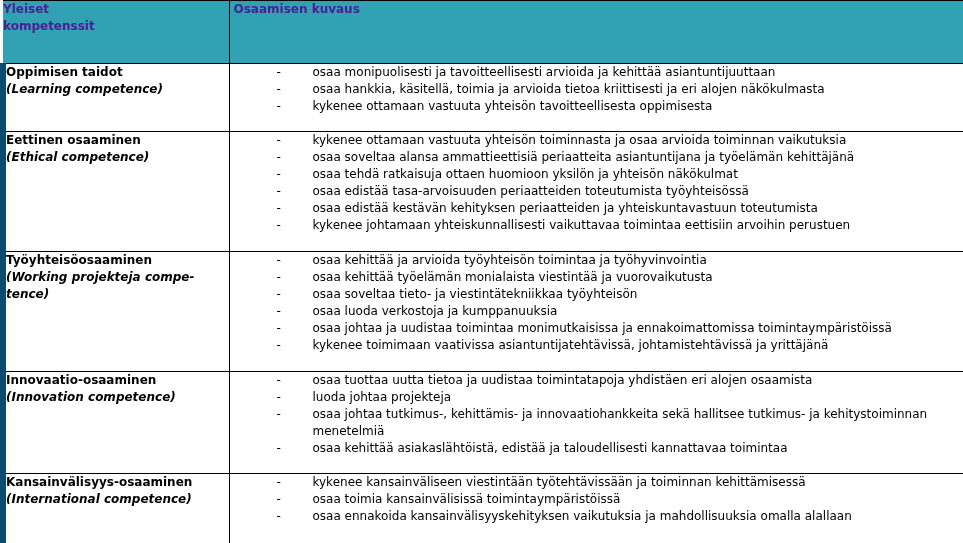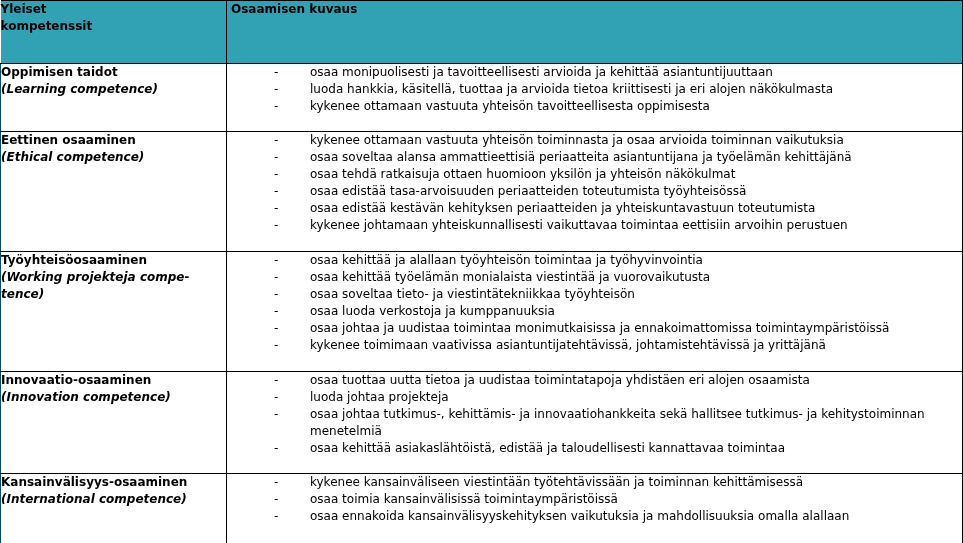--- a/index.html
+++ b/index.html
@@ -1,36 +1,36 @@
 <!DOCTYPE html>
 <html><head>
   <meta charset="utf-8">
   <style>
     html, body { margin: 0; padding: 0; background: #ffffff; }
     body { width: 963px; height: 543px; overflow: hidden; font-family: "DejaVu Sans", sans-serif; color: #000; }
     table.comp { border-collapse: collapse; width: 962px; table-layout: fixed; position: absolute; left: 0; top: 0; }
     table.comp td, table.comp th { border: 1px solid #000; vertical-align: top; padding: 0; }
     col.c1 { width: 226px; }
     col.c2 { width: 736px; }
-    thead th { background: #31a2b4; color: #000000; font-weight: bold; font-size: 12px; text-align: left; height: 63px; line-height: 17px; padding: 7px 0 0 10px; box-sizing: border-box; border-top: none; }
+    thead th { background: #31a2b4; color: #4c1d95; font-weight: bold; font-size: 12px; text-align: left; height: 63px; line-height: 17px; padding: 7px 0 0 10px; box-sizing: border-box; border-top: none; }
     thead th:first-child { border-left: none; }
     thead th:last-child { padding-left: 4px; }
     td.left { padding: 1px 0 0 10px; font-size: 12px; line-height: 17px; }
     td.left .title { font-weight: bold; display: block; }
     td.left .sub { font-style: italic; display: block; font-weight: bold; }
     td.right { padding: 1px 0 0 0; font-size: 12px; line-height: 17px; }
     ul.items { list-style: none; margin: 0; padding: 0; }
     ul.items li { position: relative; padding-left: 83px; margin: 0; }
     ul.items li .dash { position: absolute; left: 47px; top: 0; }
     tr.r1 td { height: 67px; }
     tr.r2 td { height: 119px; }
     tr.r3 td { height: 119px; }
     tr.r4 td { height: 101px; }
     tr.r5 td { height: 71px; }
-    table.comp tr td:first-child { border-left: 1px solid #0c4a6e; }
+    table.comp tr td:first-child { border-left: 6px solid #0c4a6e; }
   </style>
 </head>
 <body>
 
 <table class="comp">
   <colgroup>
       <col class="c1">
       <col class="c2">
     </colgroup>
   <thead>
@@ -45,21 +45,21 @@
   <tbody>
 
     <tr class="r1">
       <td class="left">
         <span class="title">Oppimisen taidot</span>
         <span class="sub">(Learning competence)</span>
       </td>
       <td class="right">
         <ul class="items">
           <li><span class="dash">-</span><span>osaa monipuolisesti ja tavoitteellisesti arvioida ja kehittää asiantuntijuuttaan</span></li>
-          <li><span class="dash">-</span><span>luoda hankkia, käsitellä, tuottaa ja arvioida tietoa kriittisesti ja eri alojen näkökulmasta</span></li>
+          <li><span class="dash">-</span><span>osaa hankkia, käsitellä, toimia ja arvioida tietoa kriittisesti ja eri alojen näkökulmasta</span></li>
           <li><span class="dash">-</span><span>kykenee ottamaan vastuuta yhteisön tavoitteellisesta oppimisesta</span></li>
         </ul>
       </td>
     </tr>
 
     <tr class="r2">
       <td class="left">
         <span class="title">Eettinen osaaminen</span>
         <span class="sub">(Ethical competence)</span>
       </td>
@@ -76,21 +76,21 @@
     </tr>
 
     <tr class="r3">
       <td class="left">
         <span class="title">Työyhteisöosaaminen</span>
         <span class="sub">(Working projekteja compe-</span>
         <span class="sub">tence)</span>
       </td>
       <td class="right">
         <ul class="items">
-          <li><span class="dash">-</span><span>osaa kehittää ja alallaan työyhteisön toimintaa ja työhyvinvointia</span></li>
+          <li><span class="dash">-</span><span>osaa kehittää ja arvioida työyhteisön toimintaa ja työhyvinvointia</span></li>
           <li><span class="dash">-</span><span>osaa kehittää työelämän monialaista viestintää ja vuorovaikutusta</span></li>
           <li><span class="dash">-</span><span>osaa soveltaa tieto- ja viestintätekniikkaa työyhteisön</span></li>
           <li><span class="dash">-</span><span>osaa luoda verkostoja ja kumppanuuksia</span></li>
           <li><span class="dash">-</span><span>osaa johtaa ja uudistaa toimintaa monimutkaisissa ja ennakoimattomissa toimintaympäristöissä</span></li>
           <li><span class="dash">-</span><span>kykenee toimimaan vaativissa asiantuntijatehtävissä, johtamistehtävissä ja yrittäjänä</span></li>
         </ul>
       </td>
     </tr>
 
     <tr class="r4">

